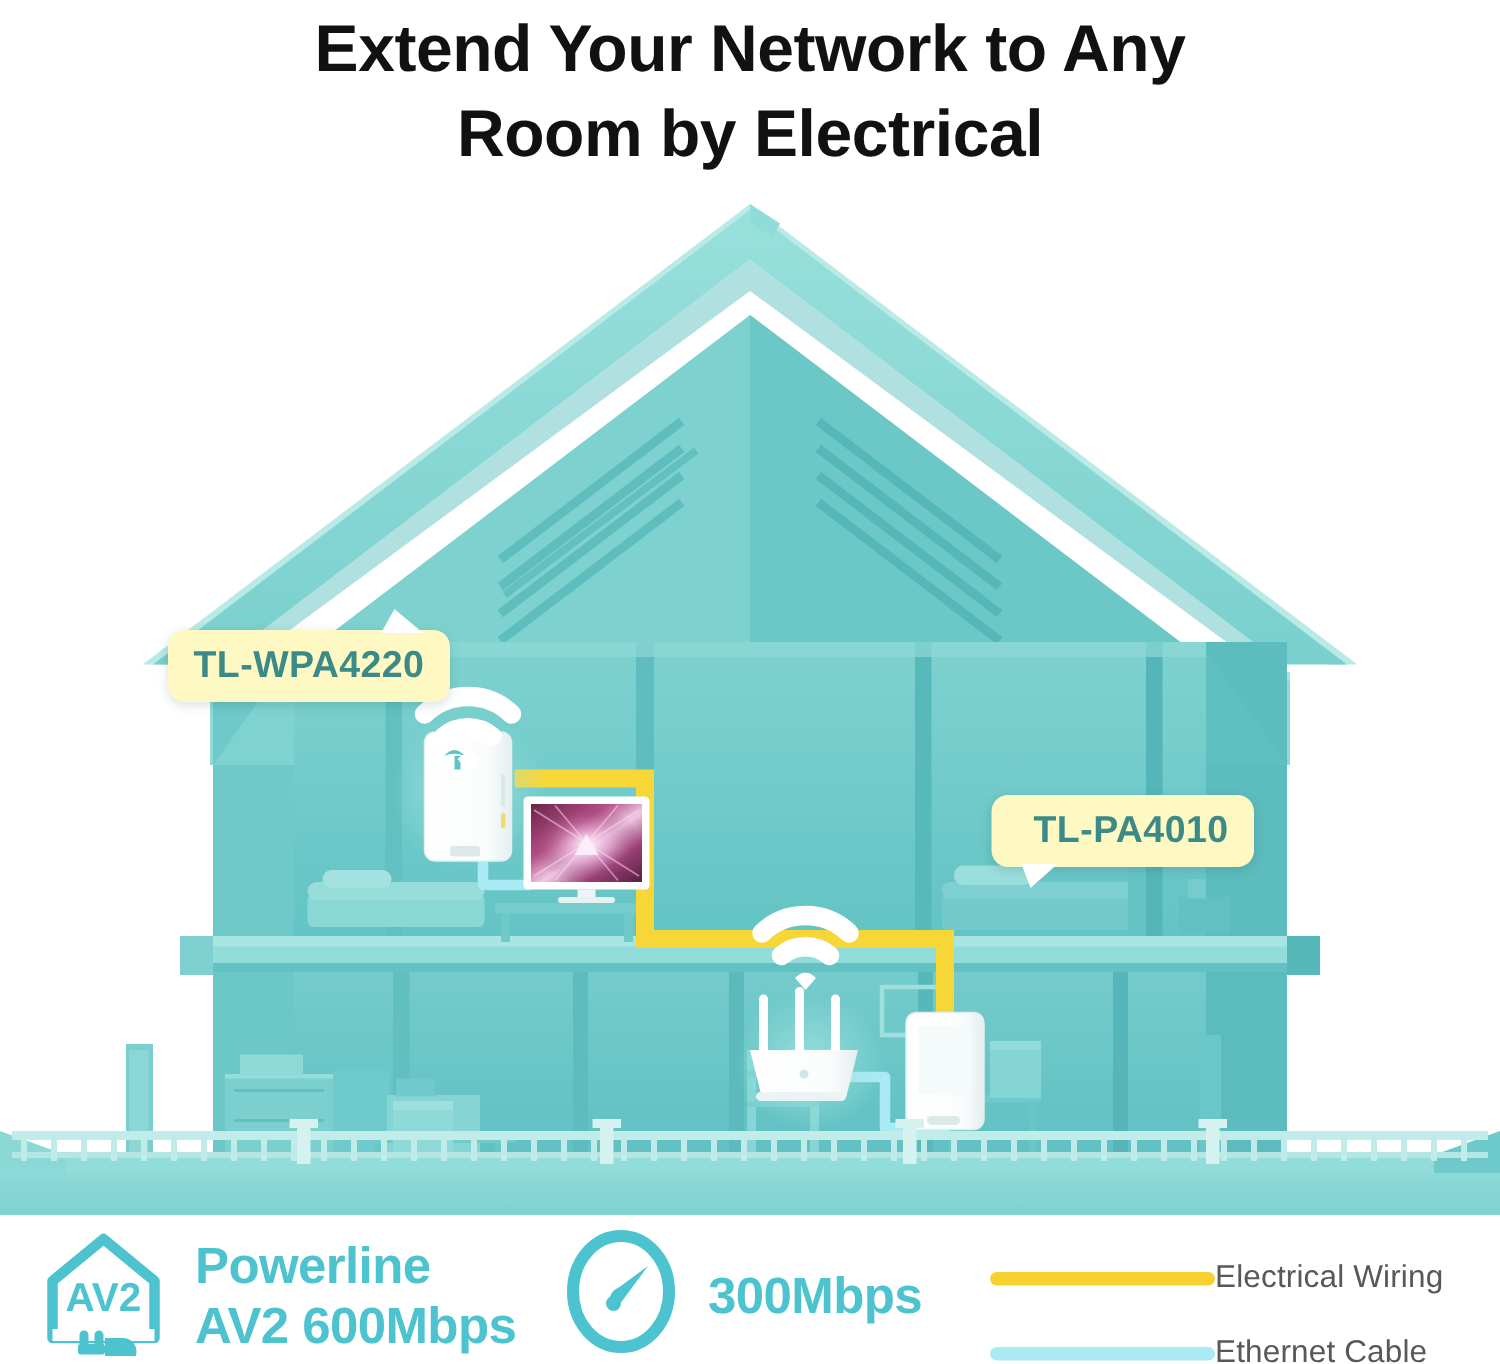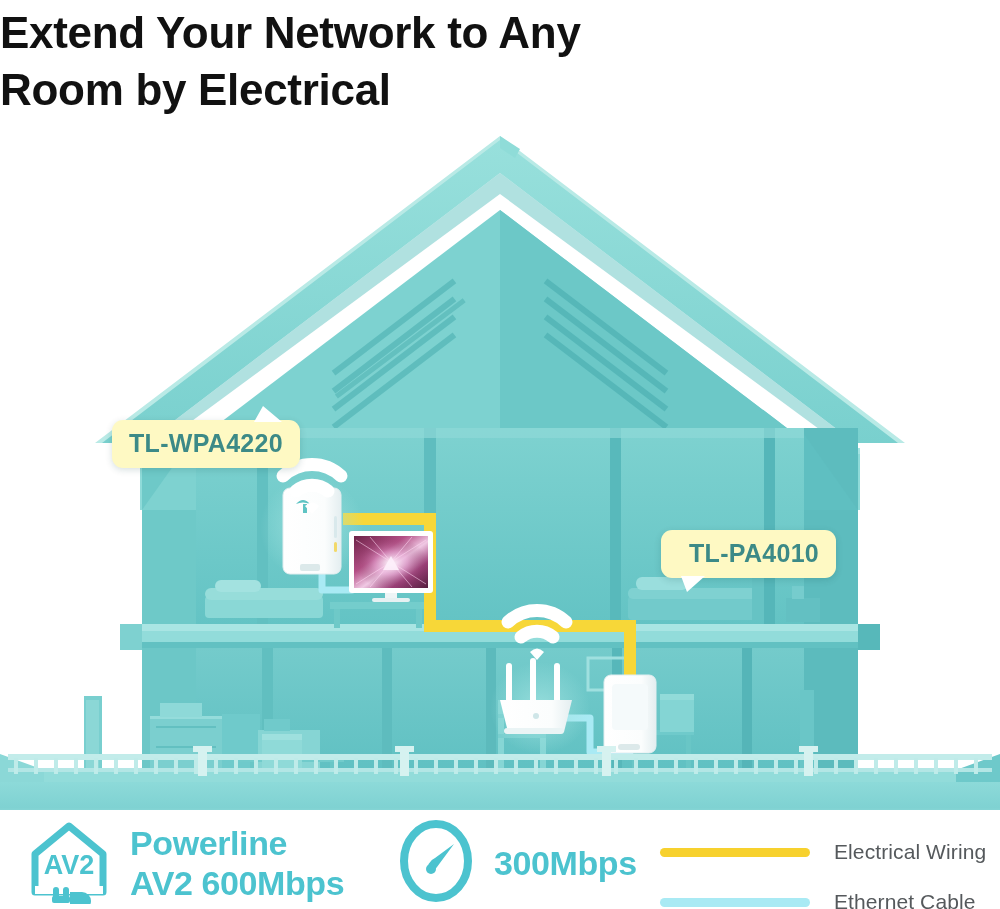--- a/index.html
+++ b/index.html
@@ -2,21 +2,21 @@
 <html><head>
 <meta charset="utf-8">
 <style>
   html,body{margin:0;padding:0;background:#fff;}
   body{width:1000px;height:909px;position:relative;overflow:hidden;
        font-family:"Liberation Sans","DejaVu Sans",sans-serif;}
 
   
   .headline{
     position:absolute;left:0;top:4px;width:1000px;
-    text-align:left;color:#111;
+    text-align:center;color:#111;
     font-size:44px;line-height:57px;font-weight:700;
     letter-spacing:-0.3px;
   }
   .headline .l2{display:block;}
 
   
   #stage{position:absolute;left:0;top:118px;width:1000px;height:692px;}
   #stage svg{display:block;}
 
   
@@ -40,35 +40,35 @@
     border-top:16px solid #fff;
   }
 
   
   #featurebar{
     position:absolute;left:0;top:812px;width:1000px;height:97px;
     background:#fff;
   }
   .feat{position:absolute;display:flex;align-items:center;}
   #feat-homeplug{left:26px;top:6px;}
-  #feat-wifi{left:396px;top:6px;}
+  #feat-wifi{left:374px;top:6px;}
   .feat-txt{
     color:#4cc3cf;font-weight:700;font-size:34px;line-height:40px;
     letter-spacing:-.4px;margin-left:18px;
   }
   .feat-txt .ln{display:block;white-space:nowrap;}
 
   
   #legend{position:absolute;left:660px;top:6px;width:340px;}
   .leg-row{position:absolute;display:flex;align-items:center;}
   #leg-row-0{left:0;top:22px;}
   #leg-row-1{left:0;top:72px;}
   .leg-swatch{width:150px;height:9px;border-radius:5px;display:block;}
   .leg-label{
-    margin-left:24px;color:#55595c;font-size:21px;white-space:nowrap;
+    color:#55595c;font-size:21px;white-space:nowrap;
     letter-spacing:.1px;
   }
 </style>
 </head>
 <body>
 
 <div class="headline">
   <span class="l1">Extend Your Network to Any</span>
   <span class="l2">Room by Electrical</span>
 </div>

